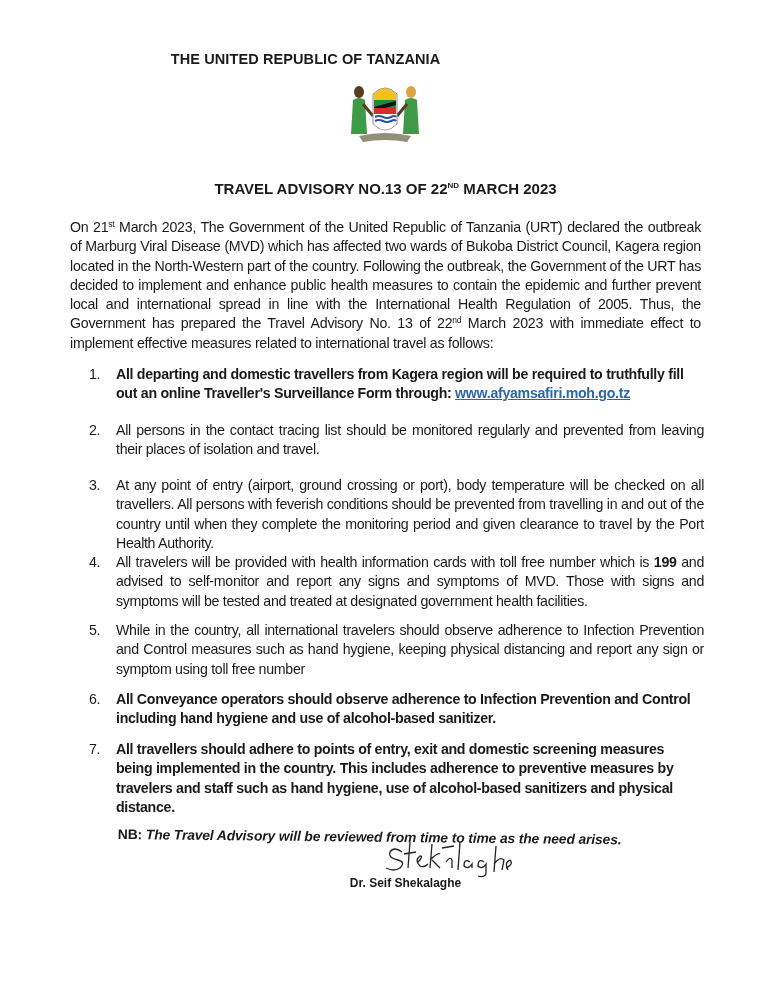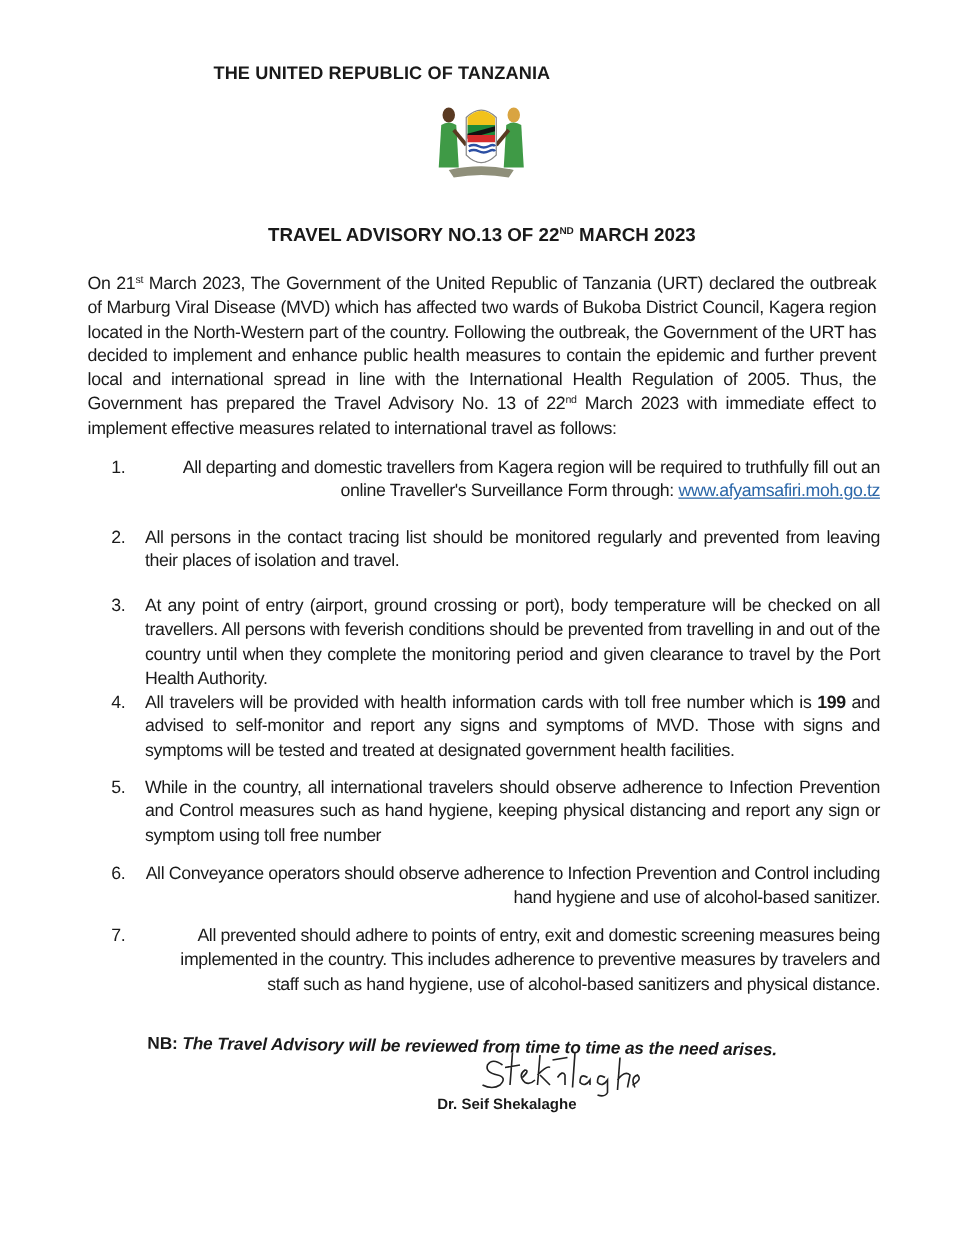--- a/index.html
+++ b/index.html
@@ -26,21 +26,21 @@
     margin-top: 26px;
   }
   .intro sup { font-size: 8.5px; vertical-align: 5px; line-height: 0; }
   .list { position: absolute; left: 92px; width: 612px; margin: 0; padding: 0; list-style: none; }
   .item {
     position: absolute; left: 0; width: 612px;
     font-size: 14.2px; line-height: 19.3px; text-align: justify; letter-spacing: -0.3px;
   }
   .item .num { position: absolute; left: -3px; top: 0; }
   .item .txt { display: block; margin-left: 24px; }
-  .item .txt.left { text-align: right; }
+  .item .txt.left { text-align: left; font-weight: bold; }
   a.link { color: #2a66a8; text-decoration: underline; }
   .nb {
     position: absolute; top: 827px; left: 118px; width: 560px;
     font-size: 13.8px; font-weight: bold; transform: rotate(0.6deg); transform-origin: left top;
     letter-spacing: -0.1px;
   }
   .nb .nb-label { font-style: normal; }
   .nb .nb-text { font-style: italic; }
   .sig-area { position: absolute; left: 340px; top: 838px; width: 180px; }
   .signature { position: absolute; left: 40px; top: 0px; width: 140px; height: 40px; }
@@ -106,21 +106,21 @@
   <div class="item" style="top:621px">
     <span class="num">5.</span>
     <span class="txt">While in the country, all international travelers should observe adherence to Infection Prevention and Control measures such as hand hygiene, keeping physical distancing and report any sign or symptom using toll free number</span>
   </div>
   <div class="item" style="top:690px">
     <span class="num">6.</span>
     <span class="txt left">All Conveyance operators should observe adherence to Infection Prevention and Control including hand hygiene and use of alcohol-based sanitizer.</span>
   </div>
   <div class="item" style="top:740px">
     <span class="num">7.</span>
-    <span class="txt left">All prevented should adhere to points of entry, exit and domestic screening measures being implemented in the country. This includes adherence to preventive measures by travelers and staff such as hand hygiene, use of alcohol-based sanitizers and physical distance.</span>
+    <span class="txt left">All travellers should adhere to points of entry, exit and domestic screening measures being implemented in the country. This includes adherence to preventive measures by travelers and staff such as hand hygiene, use of alcohol-based sanitizers and physical distance.</span>
   </div>
 </div>
 
 <div class="nb">
   <span class="nb-label">NB:</span><span class="nb-text"> The Travel Advisory will be reviewed from time to time as the need arises.</span>
 </div>
 
 <div class="sig-area">
   <svg class="signature" viewBox="0 0 140 40">
     <path d="M22 14 Q14 8 10 14 Q8 20 18 22 Q26 24 20 30 Q14 34 6 30" stroke="#222" stroke-width="1.3" fill="none"></path>

